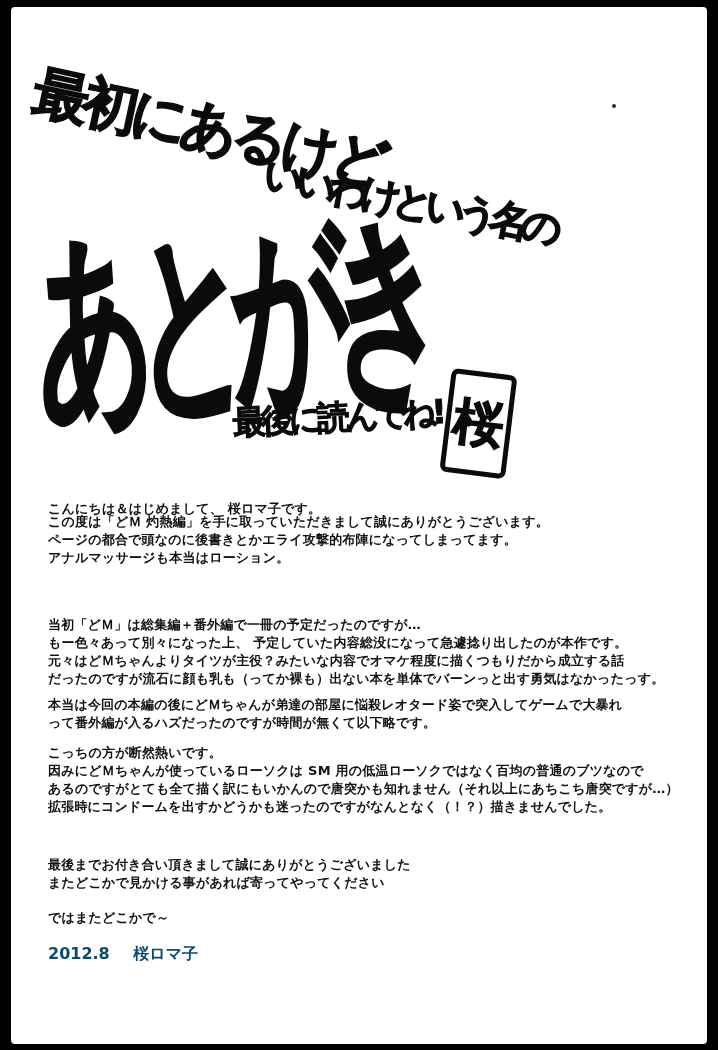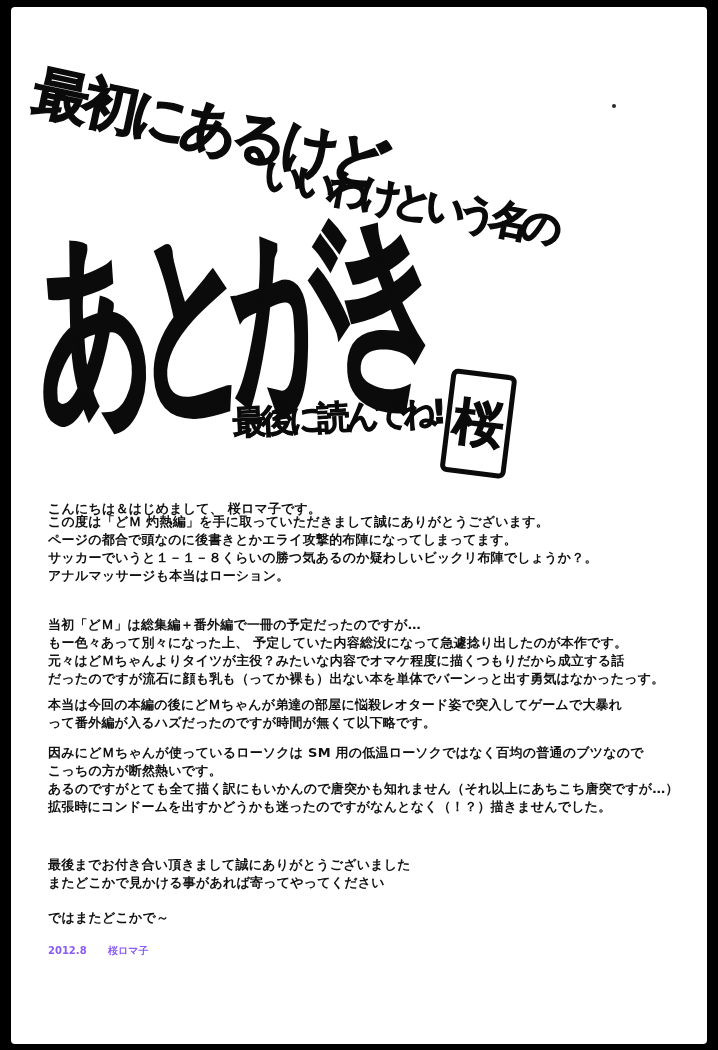--- a/index.html
+++ b/index.html
@@ -90,22 +90,22 @@
   .p1{top:493px;}
   .p2{top:506px;}
   .p3{top:609px;}
   .p4{top:689px;}
   .p5{top:737px;}
   .p6{top:849px;}
   .p7{top:902px;}
   .footer-line{
     position:absolute;
     left:37px;top:937px;
-    color:#8b5cf6;
-    font-size:10px;
+    color:#0c4a6e;
+    font-size:16px;
     font-weight:bold;
     white-space:nowrap;
   }
   .footer-line .date{margin-right:18px;}
 </style>
 </head>
 <body>
 
 <div class="page">
 
@@ -118,39 +118,38 @@
   </div>
   <div class="speck"></div>
 
   <div class="para p1">
     <div>こんにちは＆はじめまして、 桜ロマ子です。</div>
   </div>
 
   <div class="para p2">
     <div>この度は「どＭ 灼熱編」を手に取っていただきまして誠にありがとうございます。</div>
     <div>ページの都合で頭なのに後書きとかエライ攻撃的布陣になってしまってます。</div>
-    <div>サッカーでいうと１－１－８くらいの勝つ気あるのか疑わしいビックリ布陣でしょうか？。</div>
     <div>アナルマッサージも本当はローション。</div>
   </div>
 
   <div class="para p3">
     <div>当初「どＭ」は総集編＋番外編で一冊の予定だったのですが…</div>
     <div>もー色々あって別々になった上、 予定していた内容総没になって急遽捻り出したのが本作です。</div>
     <div>元々はどＭちゃんよりタイツが主役？みたいな内容でオマケ程度に描くつもりだから成立する話</div>
     <div>だったのですが流石に顔も乳も（ってか裸も）出ない本を単体でバーンっと出す勇気はなかったっす。</div>
   </div>
 
   <div class="para p4">
     <div>本当は今回の本編の後にどＭちゃんが弟達の部屋に悩殺レオタード姿で突入してゲームで大暴れ</div>
     <div>って番外編が入るハズだったのですが時間が無くて以下略です。</div>
   </div>
 
   <div class="para p5">
+    <div>こっちの方が断然熱いです。</div>
     <div>因みにどＭちゃんが使っているローソクは SM 用の低温ローソクではなく百均の普通のブツなので</div>
-    <div>こっちの方が断然熱いです。</div>
     <div>あるのですがとても全て描く訳にもいかんので唐突かも知れません（それ以上にあちこち唐突ですが…）</div>
     <div>拡張時にコンドームを出すかどうかも迷ったのですがなんとなく（！？）描きませんでした。</div>
   </div>
 
   <div class="para p6">
     <div>最後までお付き合い頂きまして誠にありがとうございました</div>
     <div>またどこかで見かける事があれば寄ってやってください</div>
   </div>
 
   <div class="para p7">

